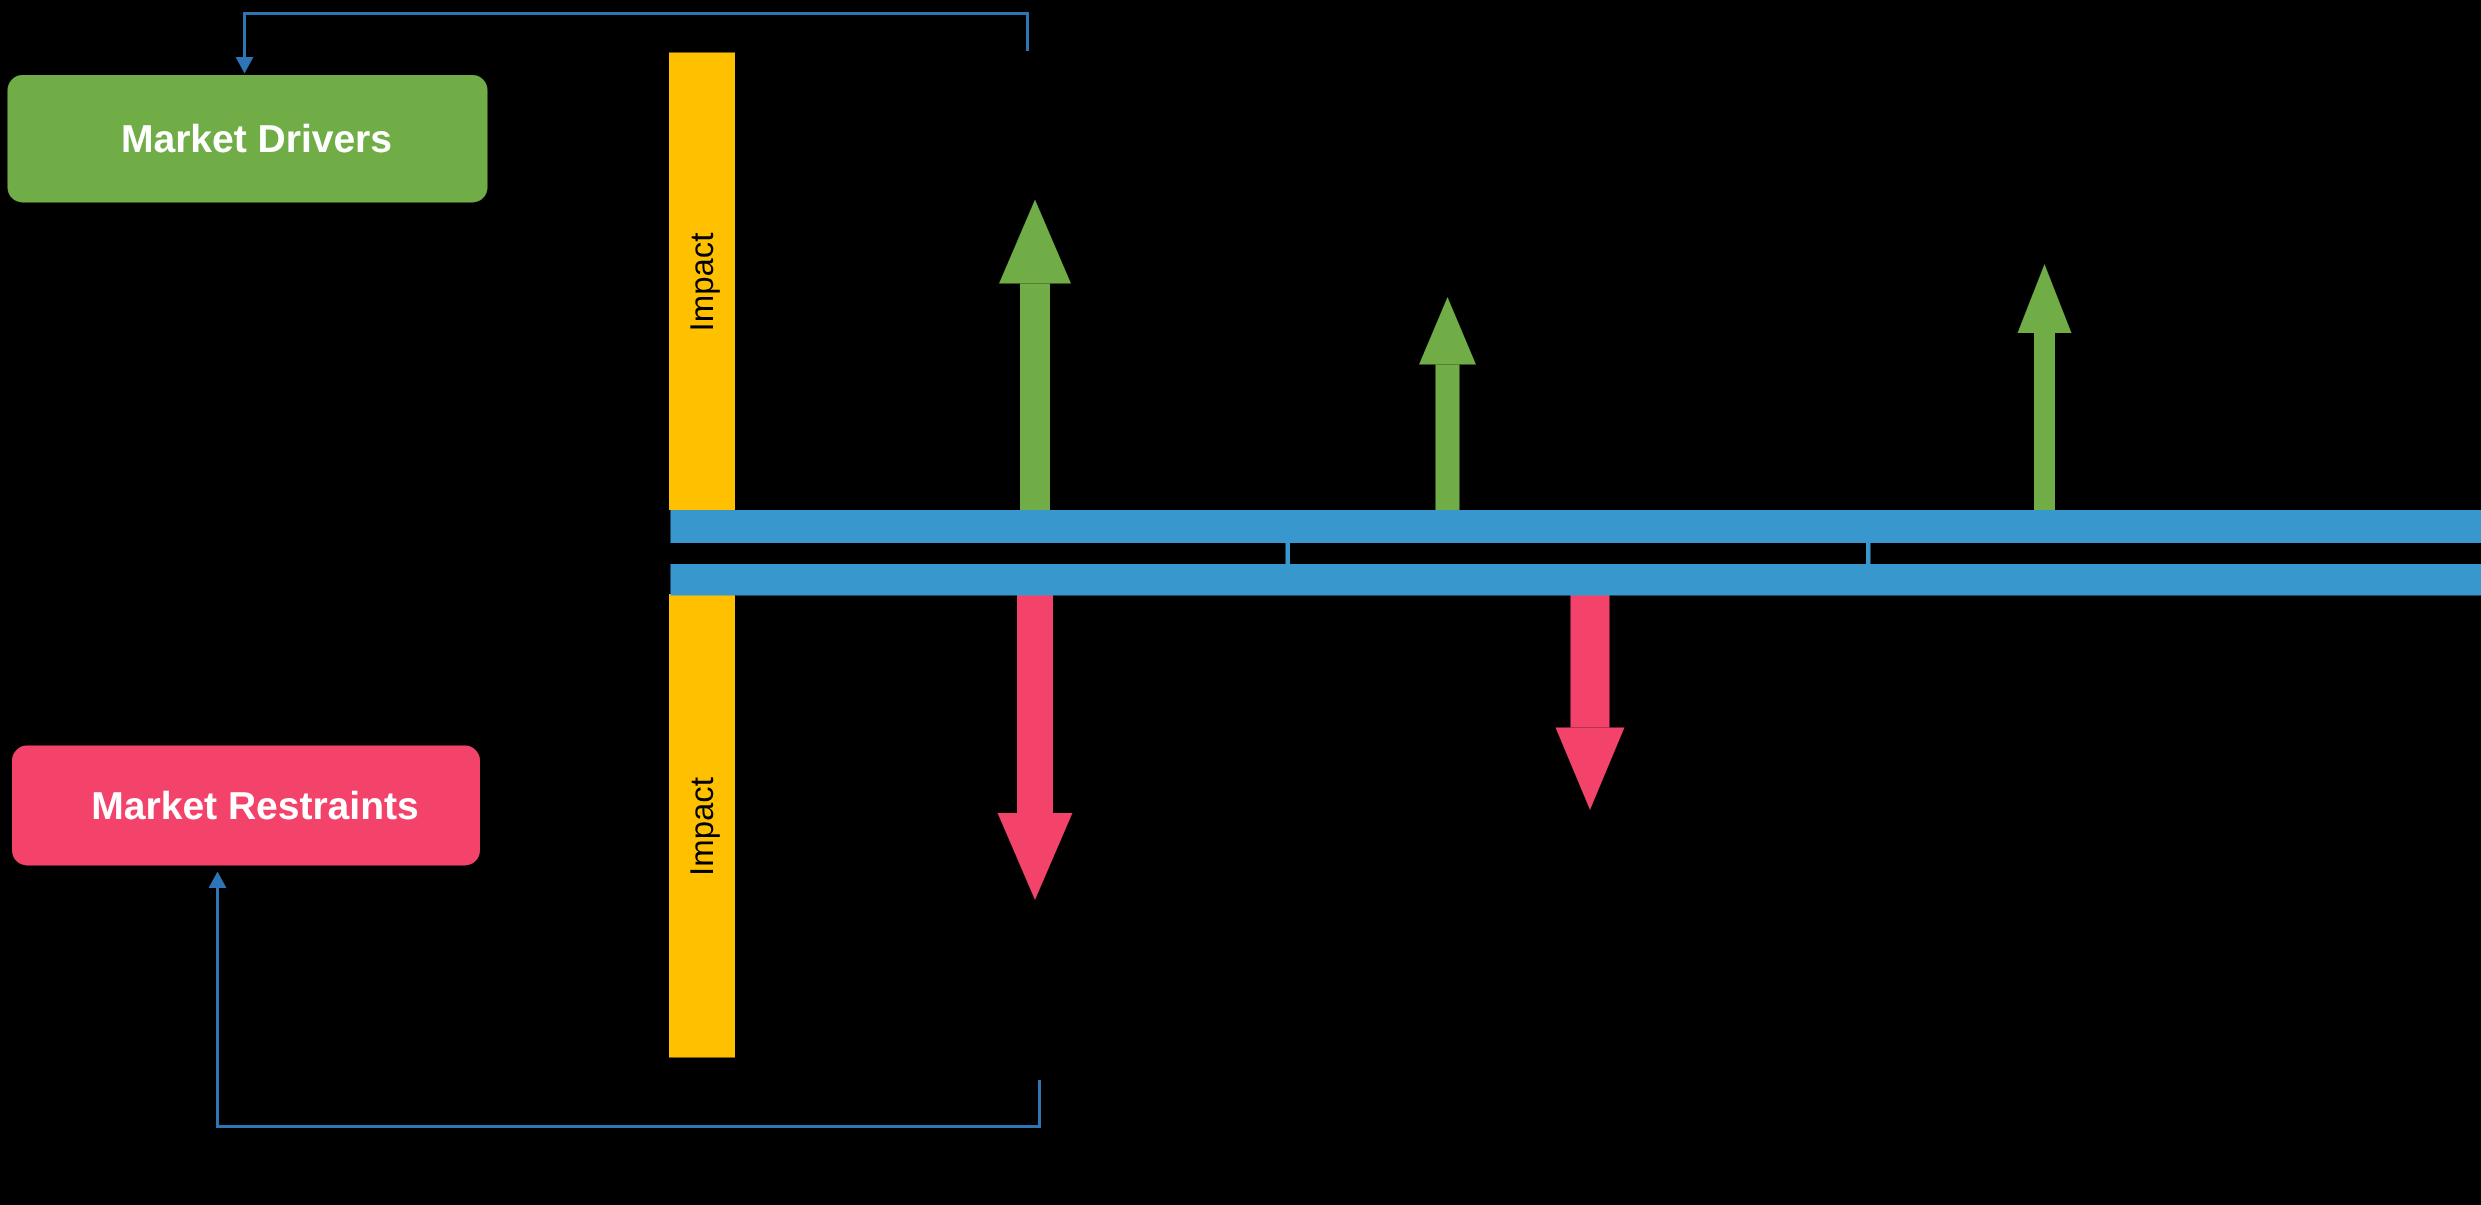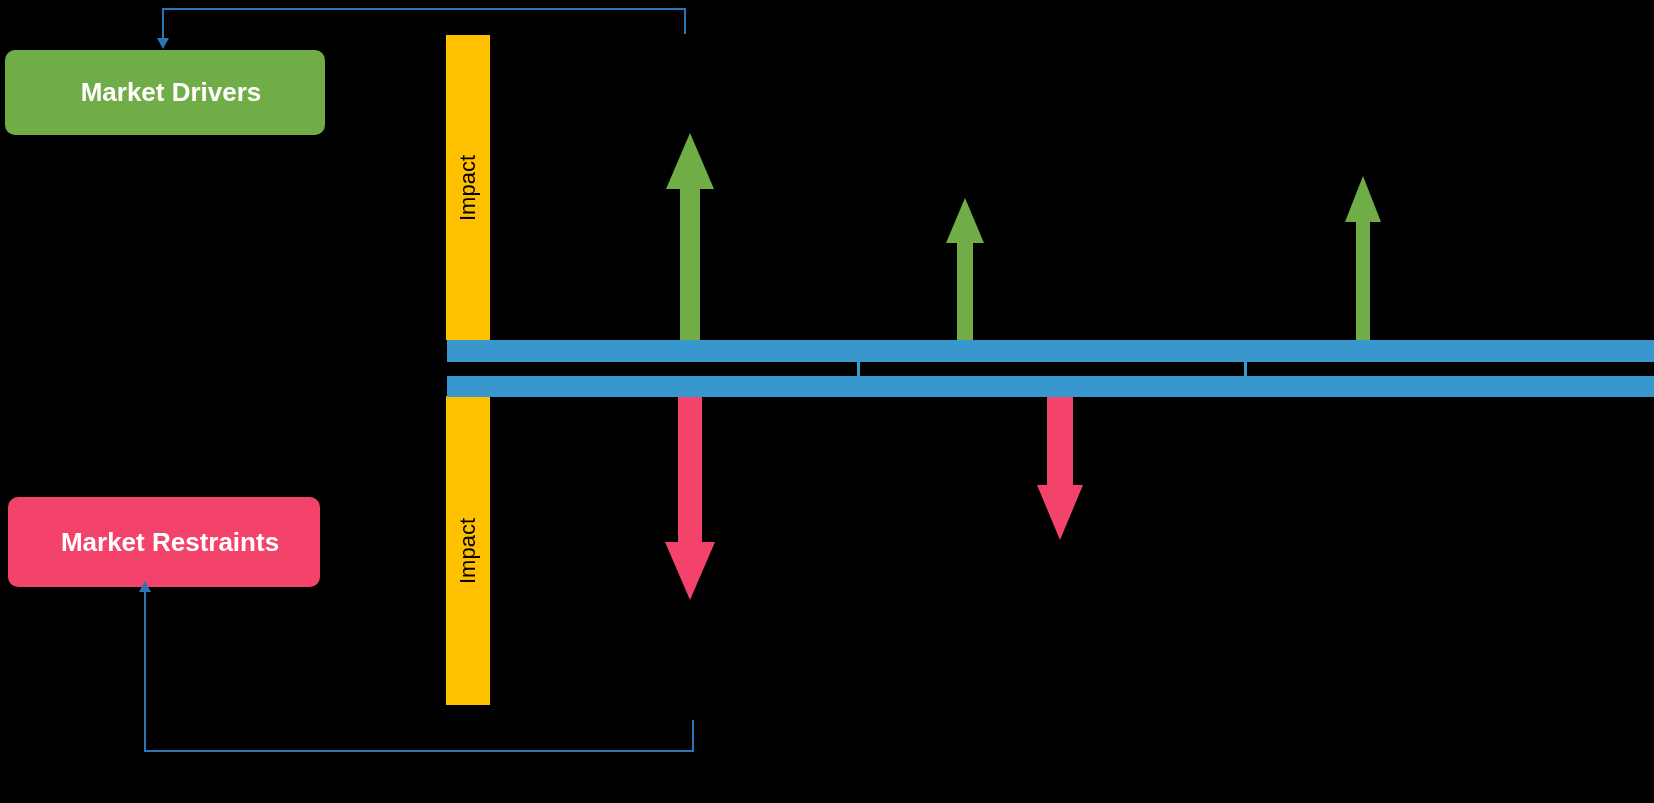--- a/index.html
+++ b/index.html
@@ -32,21 +32,21 @@
     justify-content: center;
     border-radius: 10px;
     color: #ffffff;
     font-weight: bold;
     font-size: 26px;
     z-index: 2;
     text-align: center;
     padding-left: 12px;
   }
   .drivers-box    { left: 5px;  top: 50px;  width: 320px; height: 85px; background: #70AD47; }
-  .restraints-box { left: 8px;  top: 497px; width: 312px; height: 90px; background: #F4436B; }
+  .restraints-box { left: 8px;  top: 497px; width: 312px; height: 80px; background: #F4436B; }
 
   
   .impact-bar {
     position: absolute;
     left: 446px;
     width: 44px;
     background: #FFC000;
     z-index: 2;
   }
   .impact-bar.top    { top: 35px;  height: 305px; }

